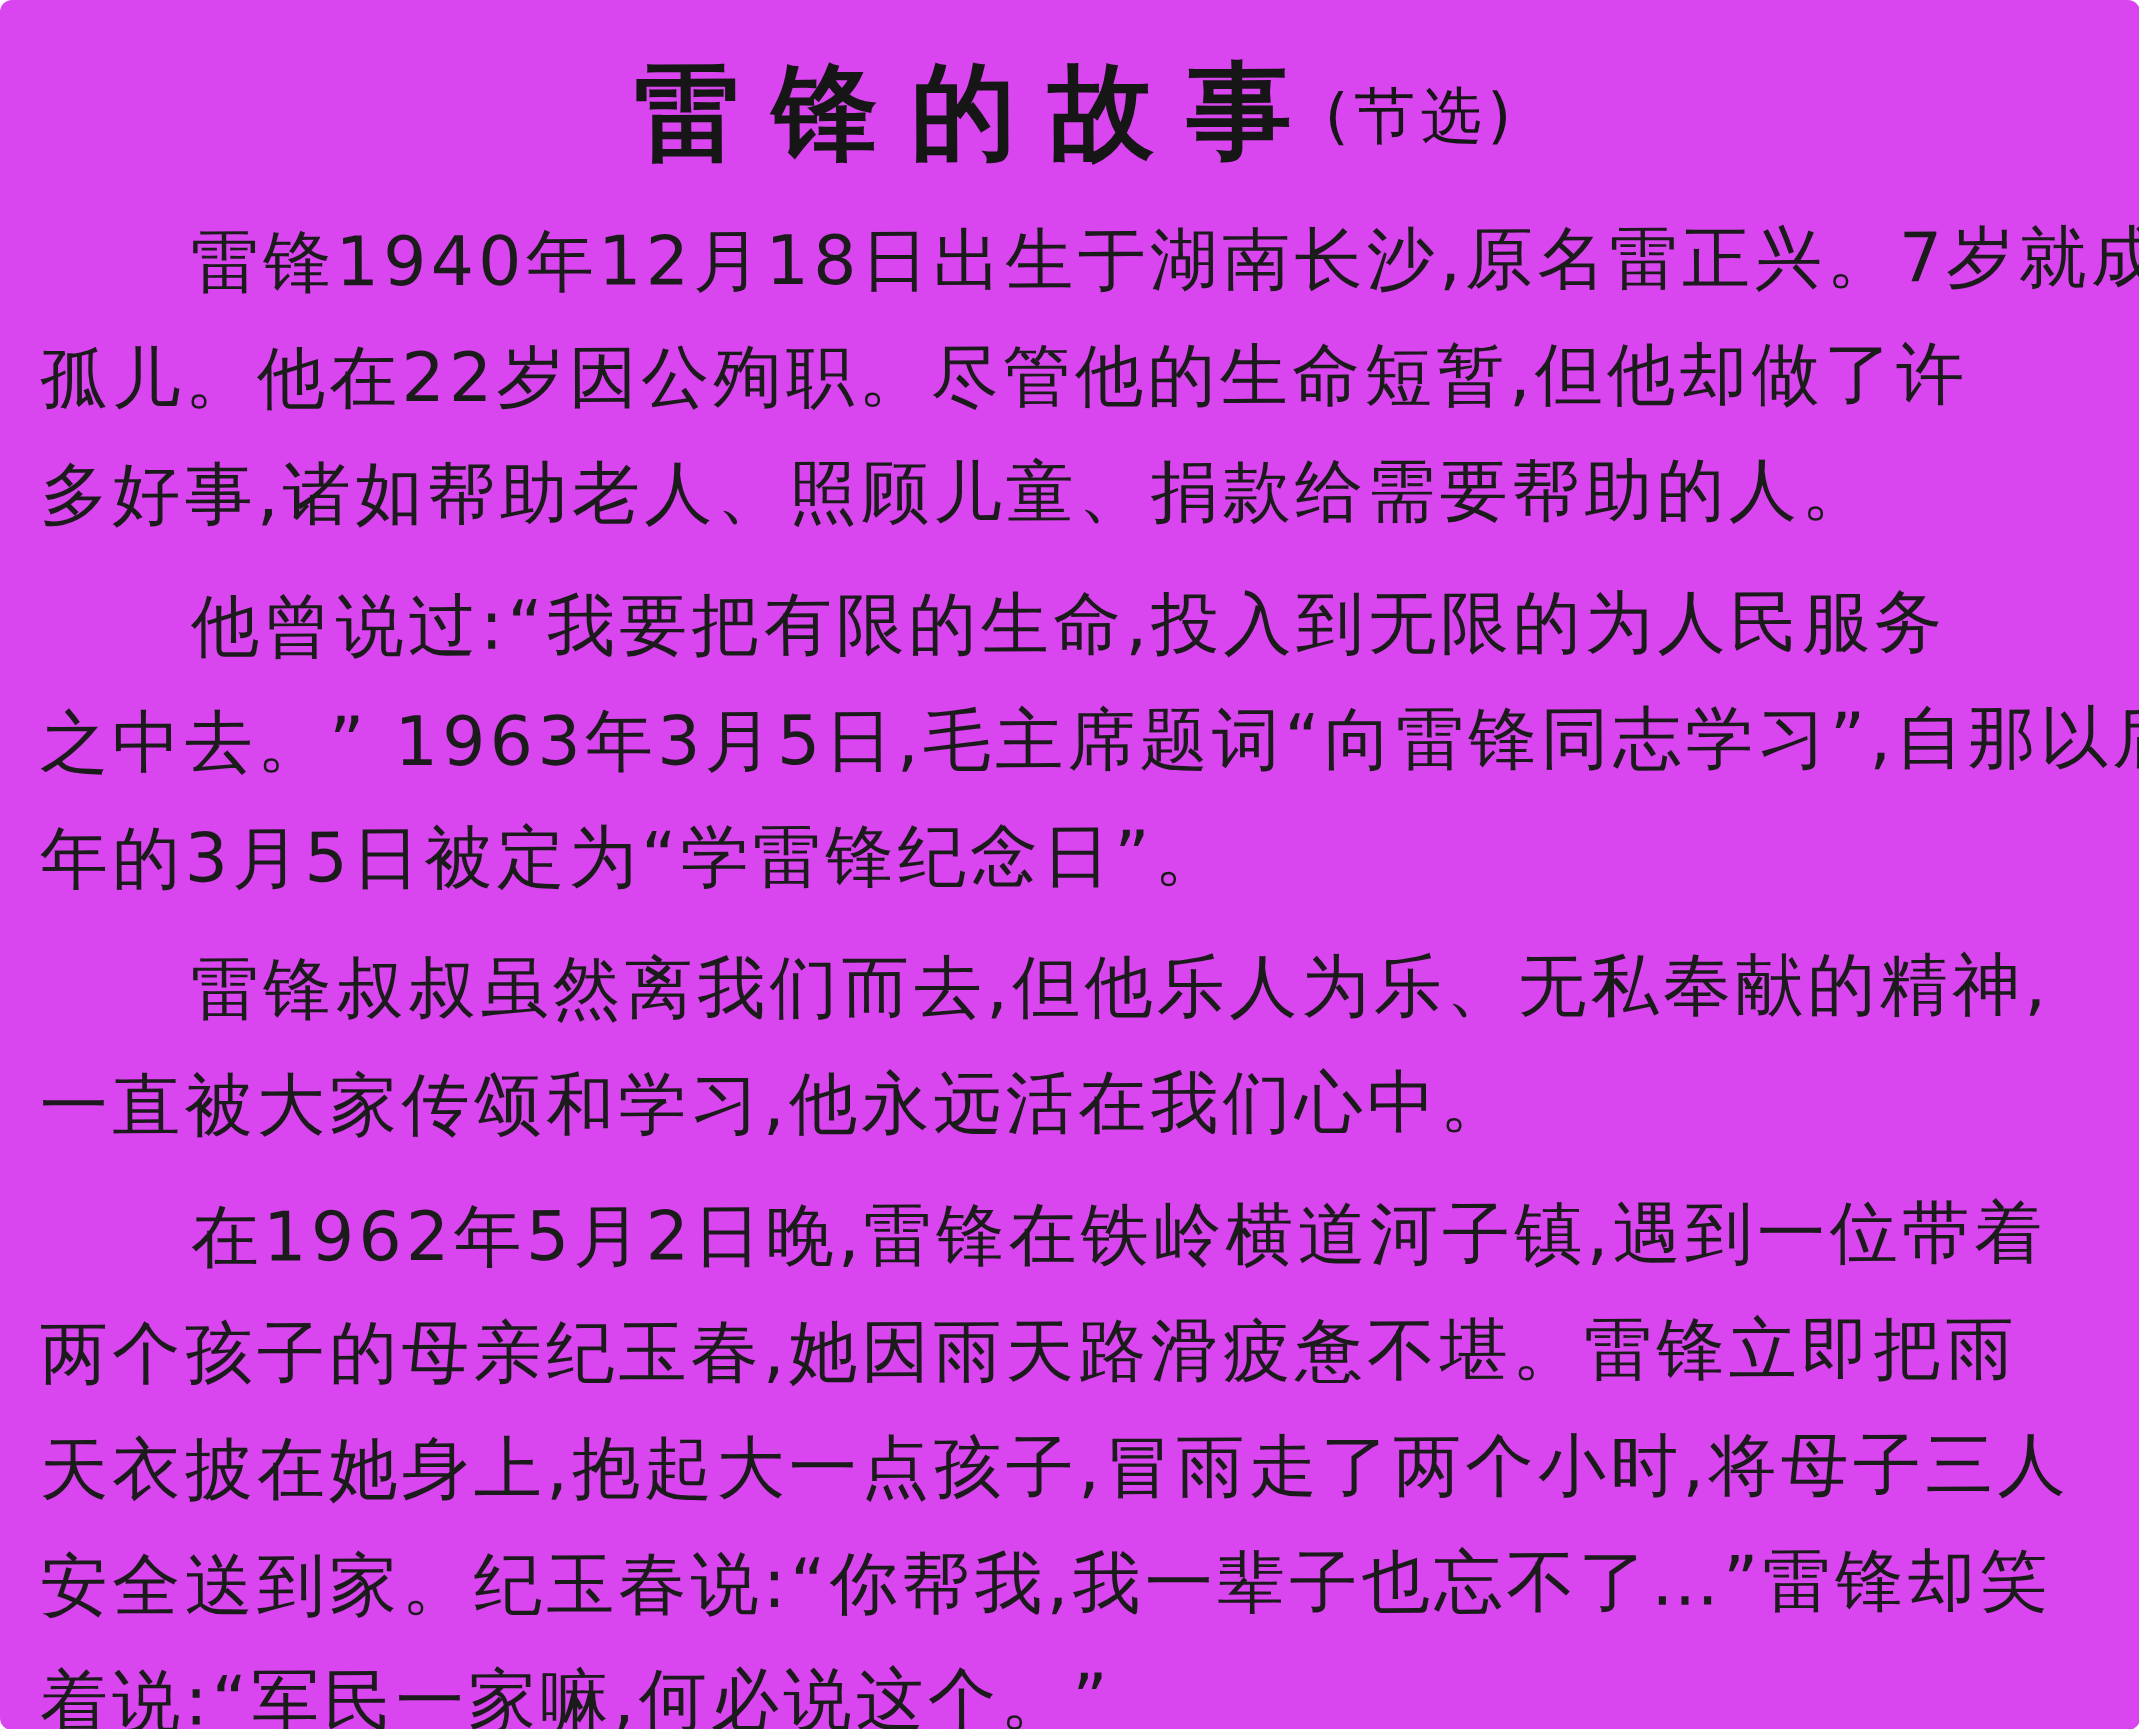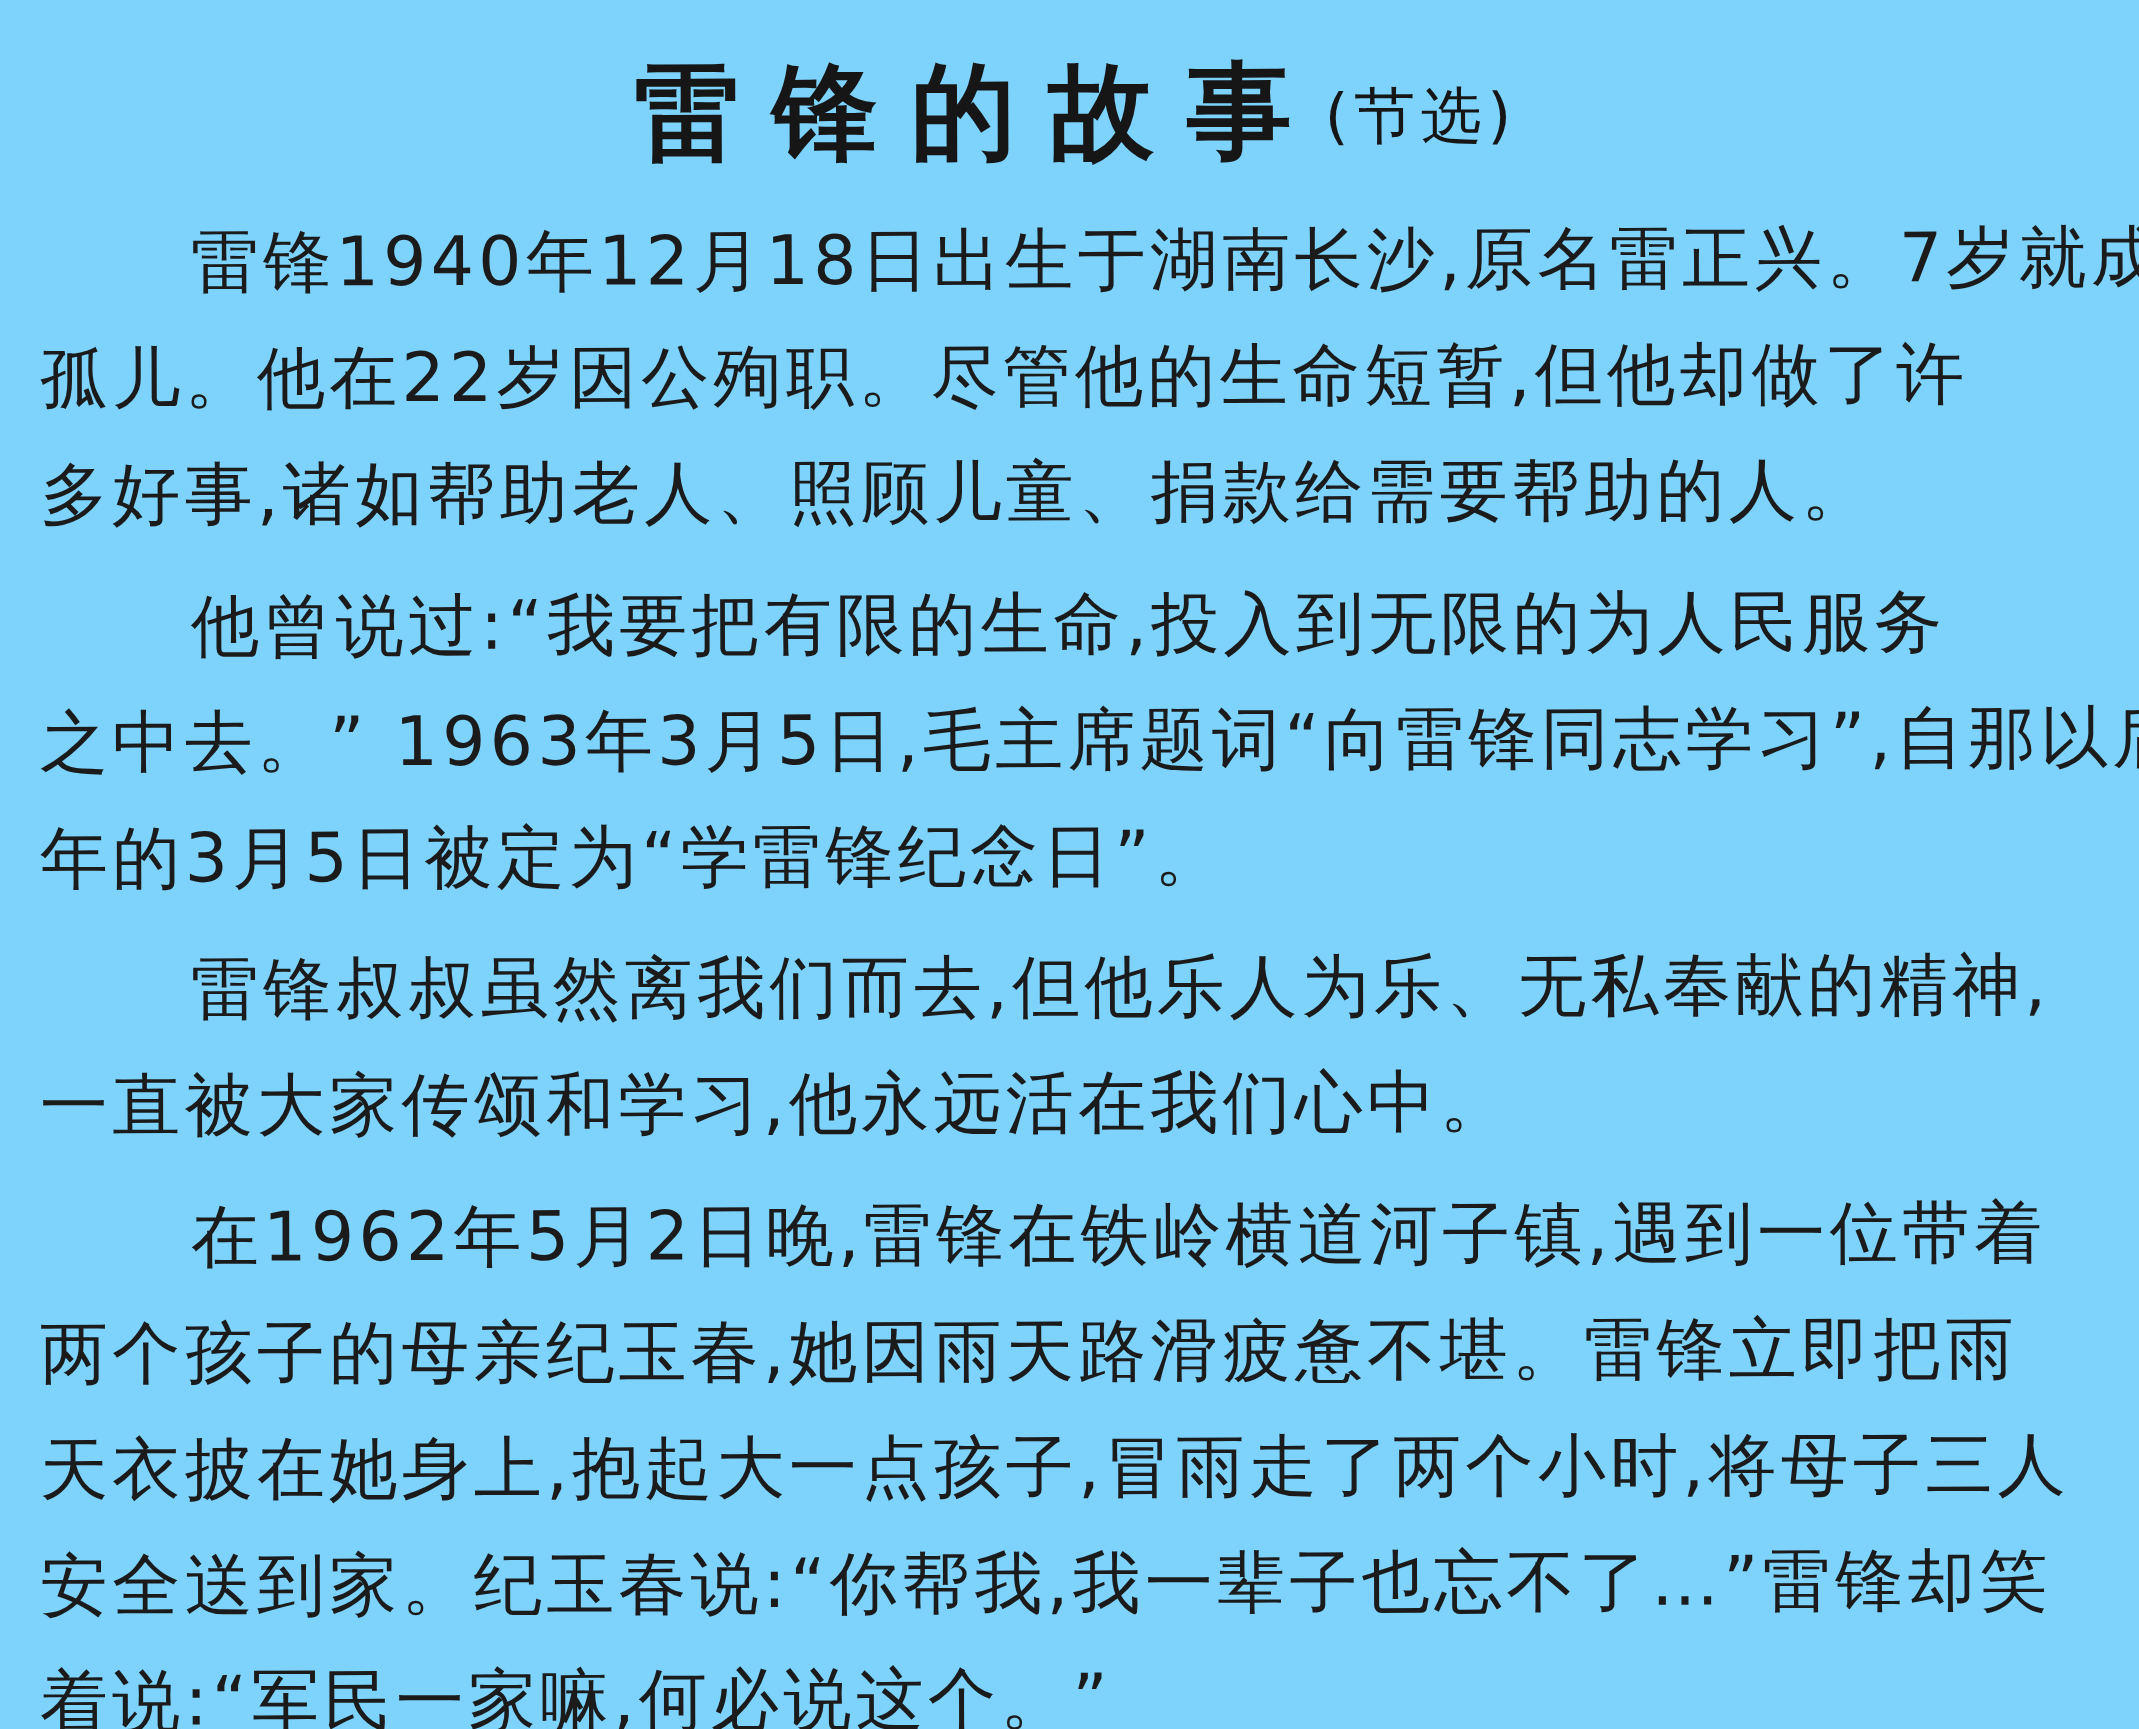--- a/index.html
+++ b/index.html
@@ -5,25 +5,26 @@
   html, body {
     margin: 0;
     padding: 0;
     background: #ffffff;
     font-family: "DejaVu Sans", sans-serif;
   }
   .page {
     position: relative;
     width: 2140px;
     height: 1730px;
-    background: #7dd3fc;
+    background: #d946ef;
     color: #1b1b1b;
     overflow: hidden;
     box-sizing: border-box;
     padding: 24px 28.5px 0 40px;
+    border-radius: 12px;
   }
   .title-row {
     text-align: center;
     white-space: nowrap;
     margin: 18.5px 0 21.4px 0;
     transform: rotate(-0.2deg);
   }
   .title-main {
     font-size: 105px;
     font-weight: 600;

